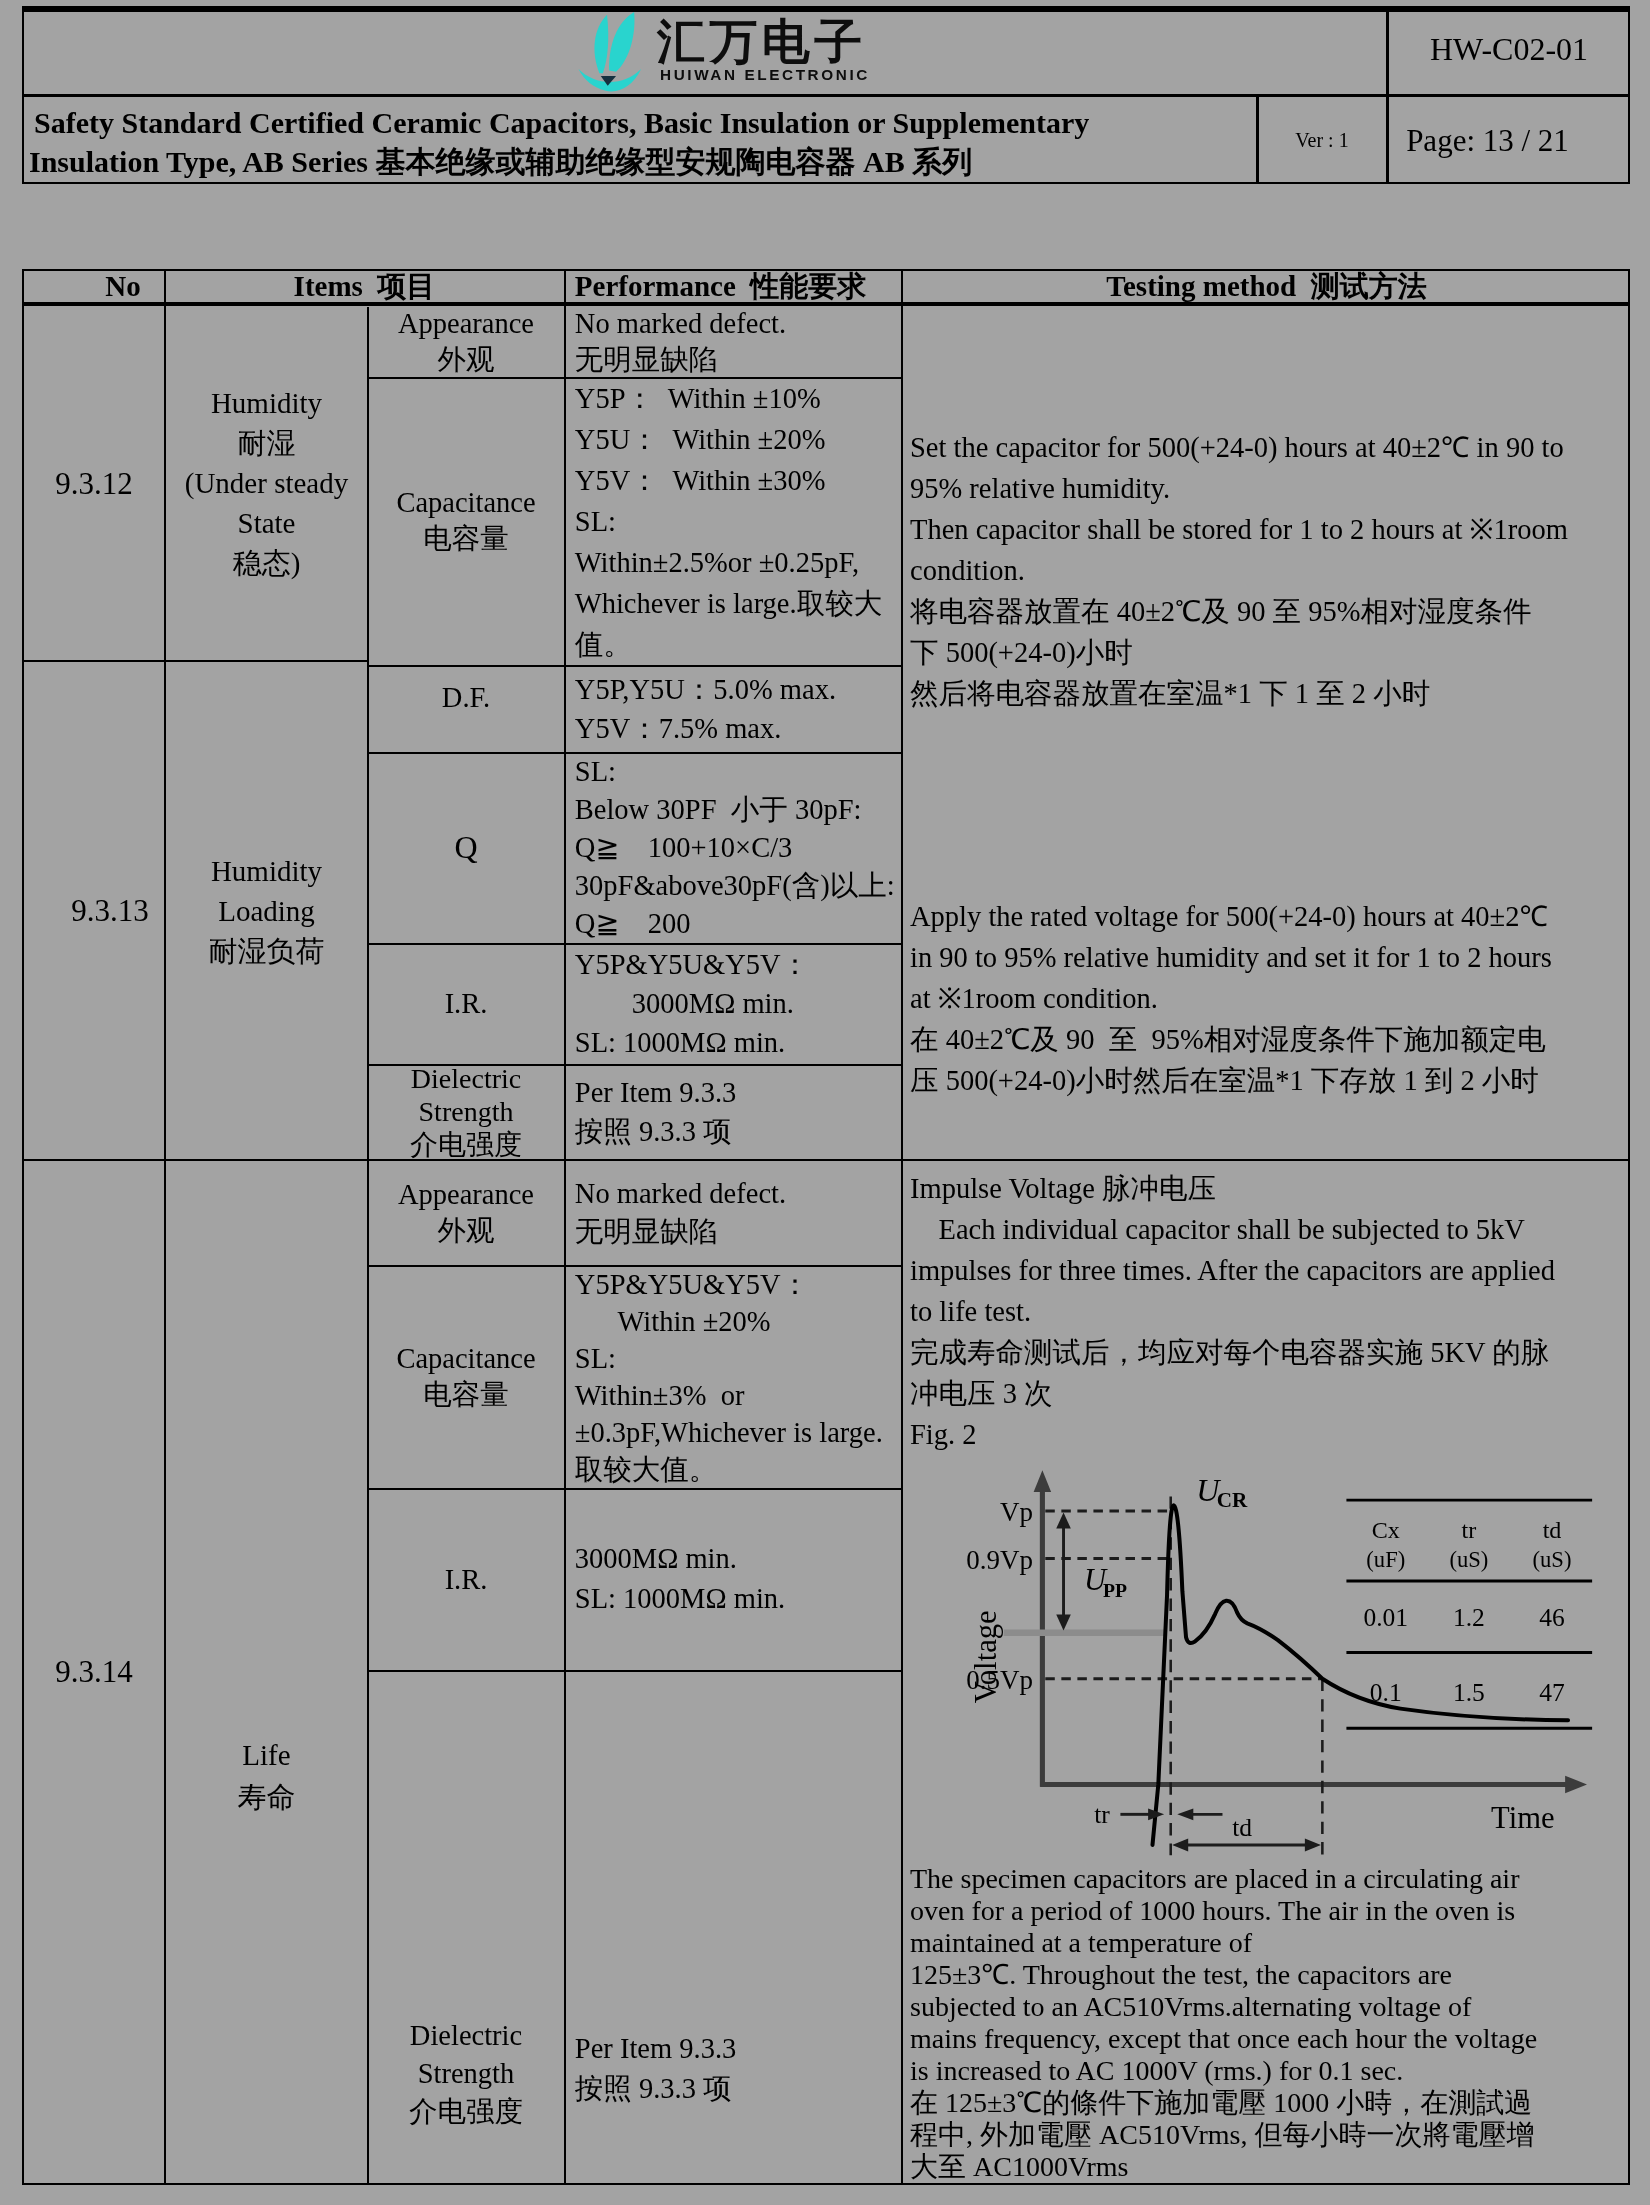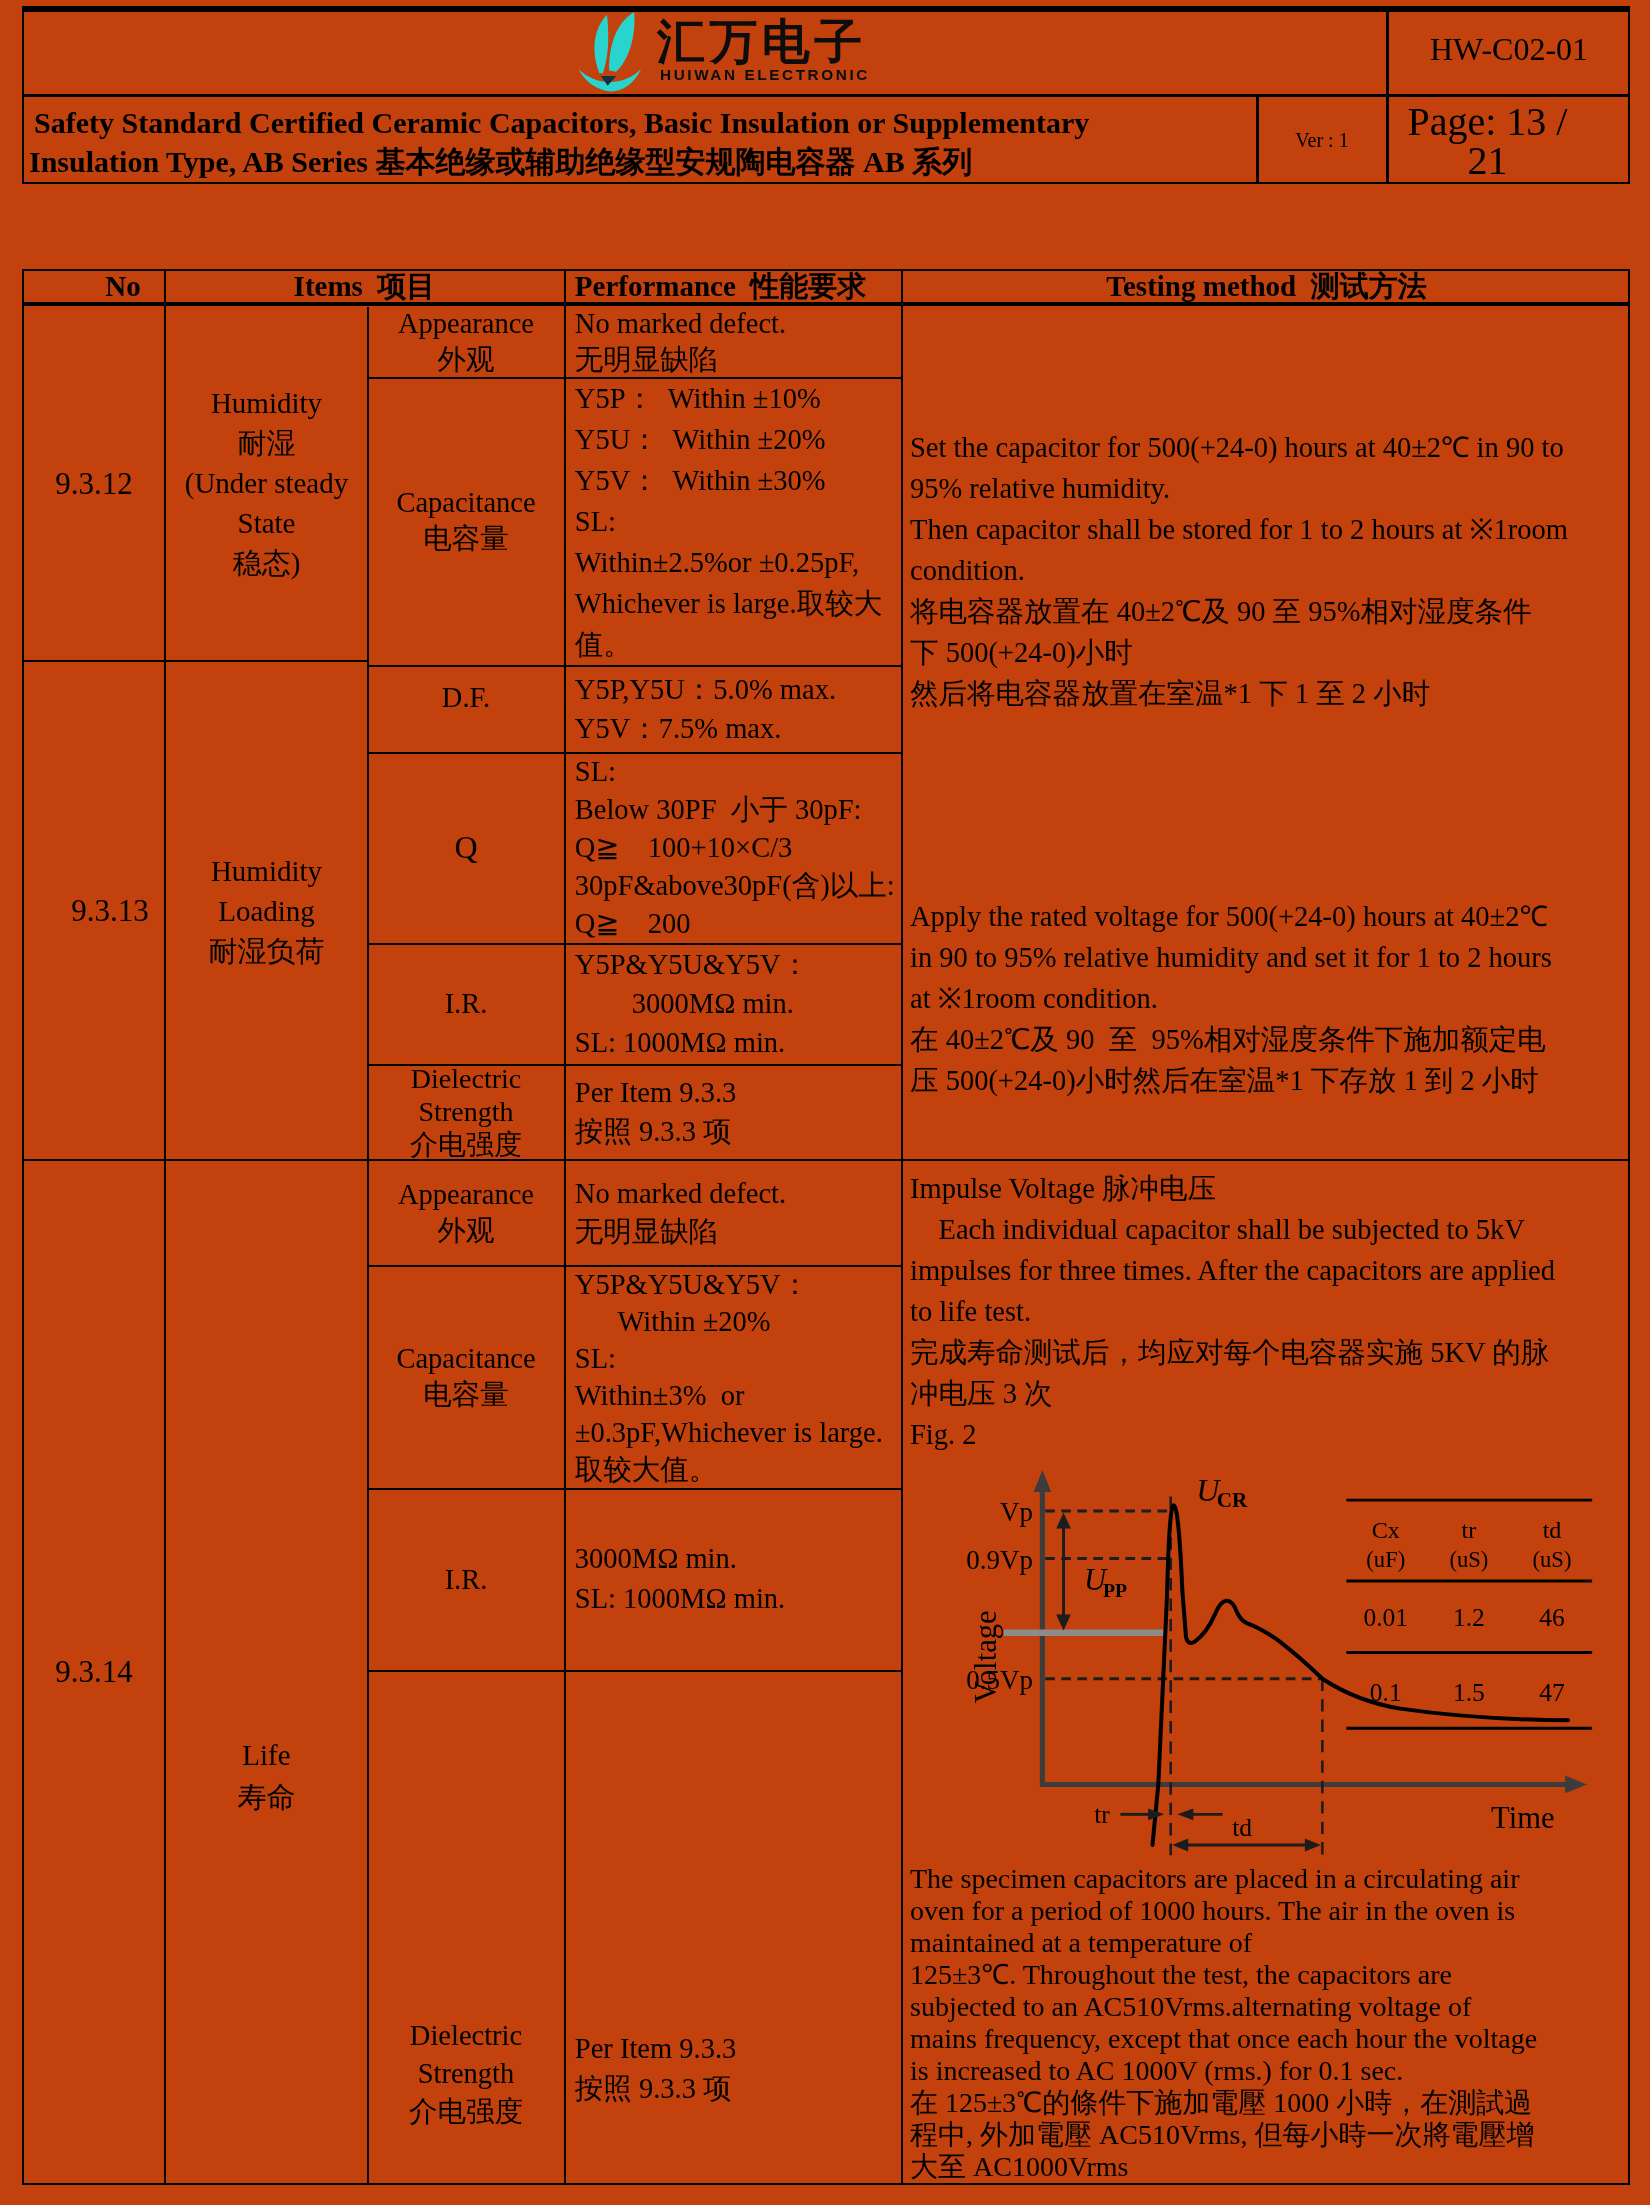--- a/index.html
+++ b/index.html
@@ -1,16 +1,16 @@
 <!DOCTYPE html>
 <html style="font-size:11.7px"><head>
 <meta charset="utf-8">
 <style>
   html,body{margin:0;padding:0;background:#e8e8e8;}
-  .page{position:relative;width:1650px;height:2205px;background:#c2410c;
+  .page{position:relative;width:1650px;height:2205px;background:#a3a3a3;
         font-family:"Liberation Serif", serif;color:#000;overflow:hidden;}
   .abs{position:absolute;}
   .ln{position:absolute;background:#000;}
   
   .c{position:absolute;display:flex;align-items:center;justify-content:center;
      text-align:center;white-space:pre-wrap;font-size:28.5px;line-height:39px;}
   .l{justify-content:flex-start;text-align:left;padding-left:8.8px;padding-right:2.9px;box-sizing:border-box;}
   .b{align-items:flex-end;}
   .bold{font-weight:bold;}
   .blk{position:absolute;white-space:pre-wrap;text-align:left;font-size:28.5px;line-height:41px;}
@@ -32,21 +32,21 @@
     <path d="M34,88 C22,58 25,24 45,4 C49,40 46,68 39,88 Z" fill="#29d4ce"></path>
     <path d="M48,84 C47,46 60,14 84,0 C87,38 75,70 58,86 Z" fill="#29d4ce"></path>
     <path d="M4,82 C28,106 68,108 94,82 C82,108 60,118 42,113 C26,109 12,98 4,82 Z" fill="#29d4ce"></path>
     <polygon points="36,92 58,92 46,106" fill="#15313f"></polygon>
   </svg>
   <div class="abs" style="left:657px;top:10.2px;font-family:'Liberation Sans',sans-serif;font-weight:bold;font-size:48px;letter-spacing:4.4px;color:#0d0d0d;">汇万电子</div>
   <div class="abs" style="left:660px;top:66px;font-family:'Liberation Sans',sans-serif;font-weight:bold;font-size:15.3px;letter-spacing:2.6px;color:#0d0d0d;">HUIWAN ELECTRONIC</div>
 
   <div class="c" style="left:1388px;top:5.8px;width:242px;height:88px;font-size:32px;">HW-C02-01</div>
   <div class="c" style="left:1258px;top:97px;width:128px;height:87px;font-size:20px;">Ver : 1</div>
-  <div class="c" style="left:1389px;top:97px;width:197px;height:87px;font-size:40px;">Page: 13 / 21</div>
+  <div class="c" style="left:1389px;top:97px;width:197px;height:87px;font-size:31px;">Page: 13 / 21</div>
 
   <div class="abs bold" style="left:34px;top:104px;width:1219px;font-size:30px;line-height:38px;">Safety Standard Certified Ceramic Capacitors, Basic Insulation or Supplementary</div>
   <div class="abs bold" style="left:29px;top:143px;width:1223px;font-size:30px;line-height:38px;">Insulation Type, AB Series  基本绝缘或辅助绝缘型安规陶电容器  AB 系列</div>
 
   <div class="abs" style="left:22px;top:269px;width:1608px;height:1916px;border:2.2px solid #000;box-sizing:border-box;"></div>
 
   <div class="ln" style="left:22px;top:302px;width:1608px;height:4.4px;"></div>
 
   <div class="ln" style="left:164px;top:269px;width:2.2px;height:1916px;"></div>
   <div class="ln" style="left:367px;top:307px;width:2.2px;height:1878px;"></div>

